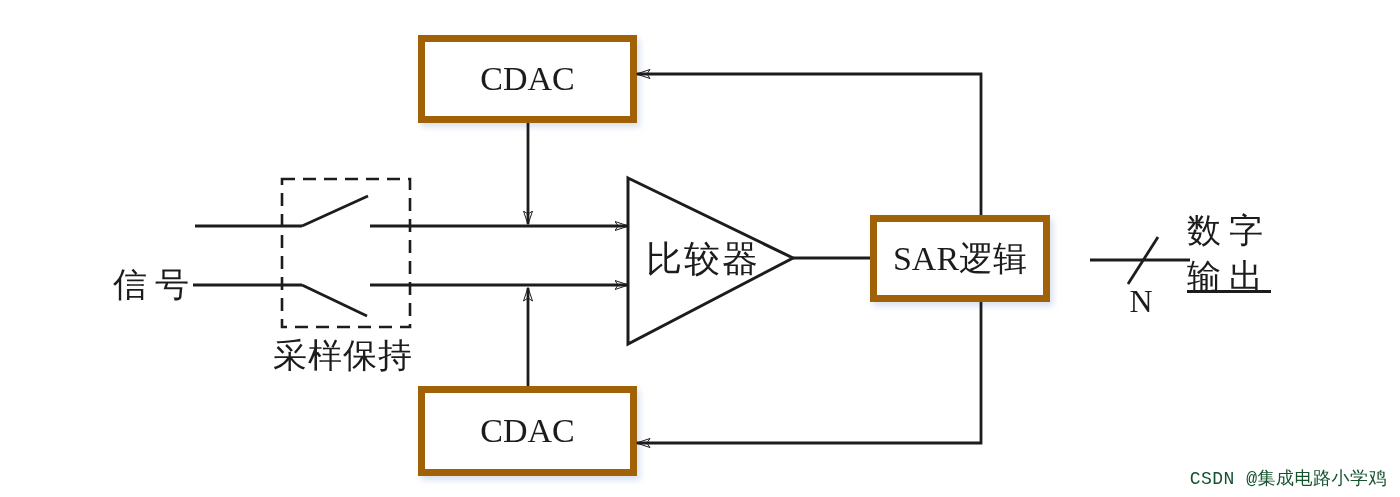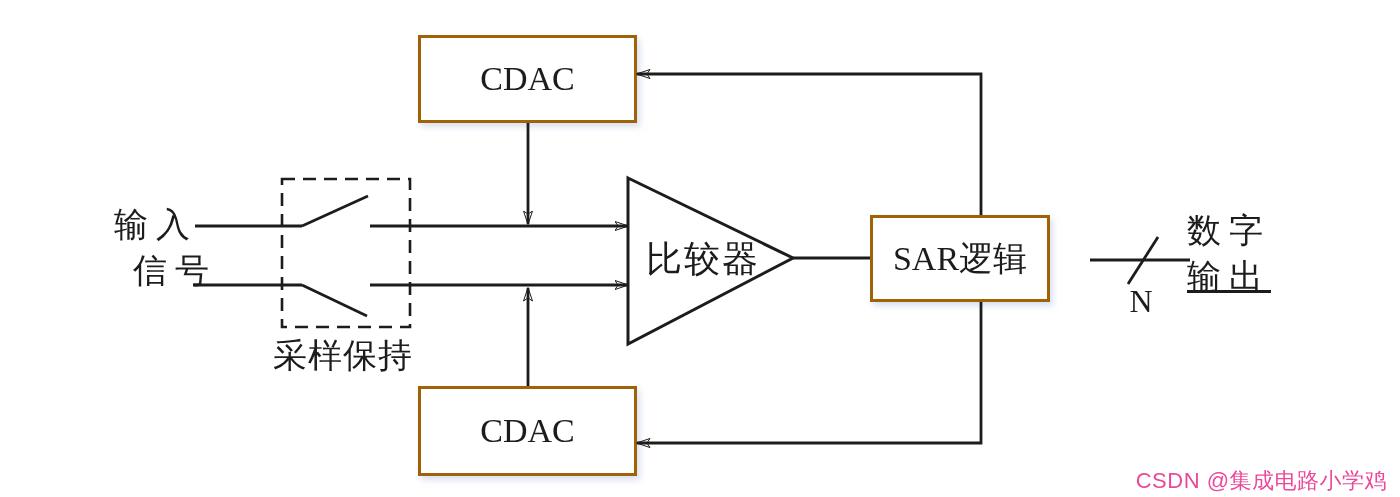--- a/index.html
+++ b/index.html
@@ -8,21 +8,21 @@
     width: 1400px;
     height: 497px;
     background: #ffffff;
     overflow: hidden;
     font-family: "Liberation Serif", "DejaVu Serif", serif;
     color: #1c1c1c;
   }
   .layer { position: absolute; left: 0; top: 0; width: 1400px; height: 497px; pointer-events: none; }
   .box {
     position: absolute;
-    border: 3px solid #a16207;
+    border: 7px solid #a16207;
     background: #ffffff;
     display: flex;
     align-items: center;
     justify-content: center;
     box-shadow: 3px 4px 6px rgba(185, 200, 225, 0.55);
     box-sizing: border-box;
     font-size: 34px;
     line-height: 1;
   }
   .box-cdac-top    { left: 418px; top: 35px;  width: 219px; height: 88px; }
@@ -30,33 +30,33 @@
   .box-sar         { left: 870px; top: 215px; width: 180px; height: 87px; }
   .lbl {
     position: absolute;
     transform: translate(-50%, -50%);
     font-size: 34px;
     line-height: 1;
     white-space: nowrap;
   }
   .sp2 { letter-spacing: 8px; }
   .lbl-input-1    { left: 156px;  top: 225px; }
-  .lbl-input-2    { left: 155px;  top: 271px; margin-left: 20px; }
+  .lbl-input-2    { left: 155px;  top: 285px; }
   .lbl-comparator { left: 703px;  top: 259px; font-size: 36px; letter-spacing: 2px; text-align: center; }
   .lbl-samplehold { left: 343px;  top: 356px; letter-spacing: 1px; }
   .lbl-digital-1  { left: 1229px; top: 231px; text-align: right; }
   .lbl-digital-2  { left: 1229px; top: 277px; text-decoration: underline; }
   .lbl-n          { left: 1141px; top: 301px; font-size: 32px; }
   .watermark {
     position: absolute;
     right: 13px;
     top: 466px;
-    font-family: Liberation Sans, sans-serif;
-    font-size: 22px;
-    color: #ec4899;
+    font-family: Liberation Mono, monospace;
+    font-size: 18px;
+    color: #14532d;
     letter-spacing: 0.5px;
   }
   svg line, svg path, svg polyline { stroke: #1c1c1c; fill: none; }
   svg polygon.tri { fill: #ffffff; stroke: #1c1c1c; }
   svg rect.dashed { fill: none; stroke: #1c1c1c; }
 </style>
 </head>
 <body>
 
 <div class="canvas">
@@ -96,21 +96,20 @@
 
     <path d="M793,258 H870" stroke-width="2.8"></path>
 
     <path d="M1090,260 H1190" stroke-width="2.8"></path>
     <path d="M1128,284 L1158,237" stroke-width="2.8"></path>
 
     <path d="M981,215 V74 H637" stroke-width="2.8" marker-end="url(#arw)"></path>
     <path d="M981,302 V443 H637" stroke-width="2.8" marker-end="url(#arw)"></path>
   </svg>
 
-  <div class="lbl sp2 lbl-input-1">输入</div>
   <div class="lbl sp2 lbl-input-2">信号</div>
   <div class="lbl lbl-comparator">比较器</div>
   <div class="lbl lbl-samplehold">采样保持</div>
   <div class="lbl sp2 lbl-digital-1">数字</div>
   <div class="lbl sp2 lbl-digital-2">输出</div>
   <div class="lbl lbl-n">N</div>
 
   <div class="watermark">CSDN @集成电路小学鸡</div>
 </div>
 

